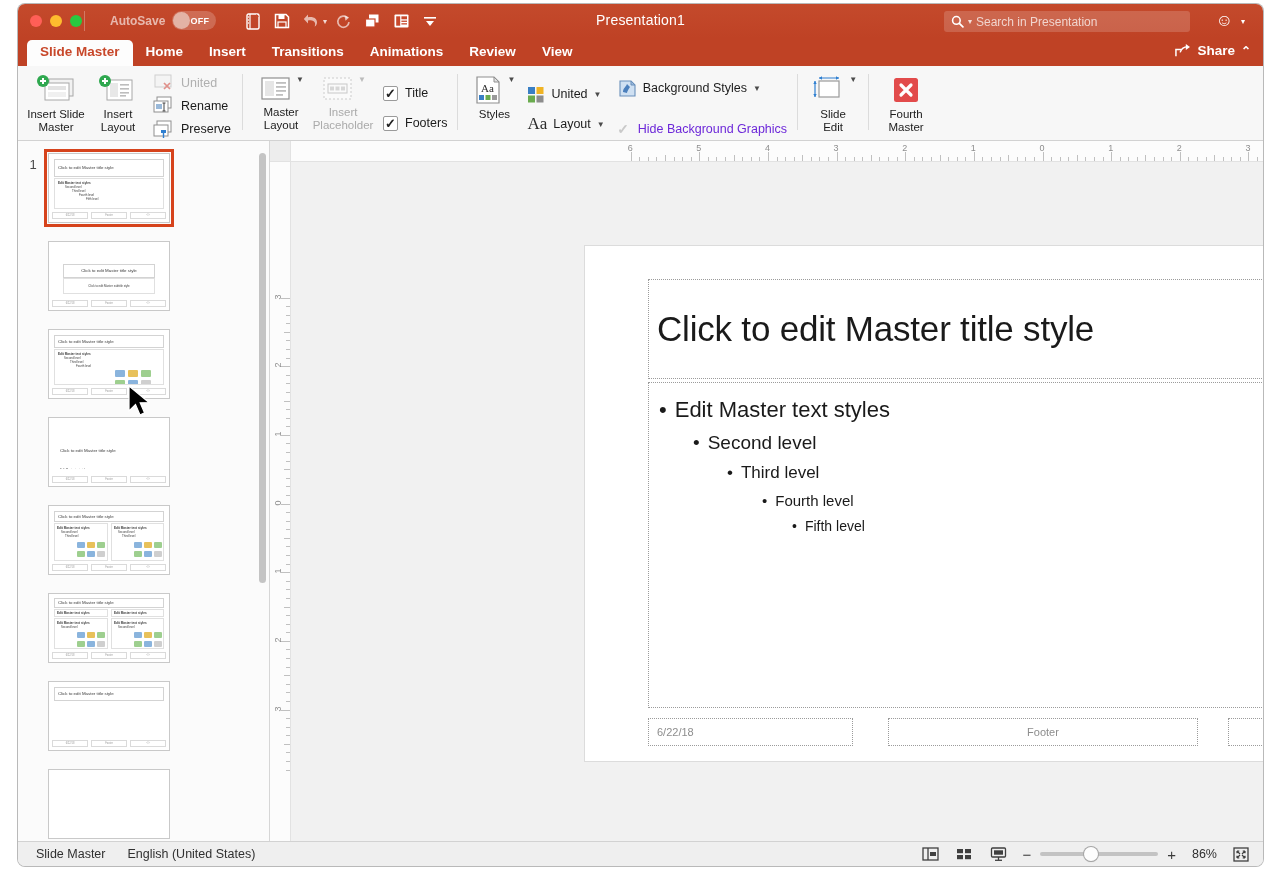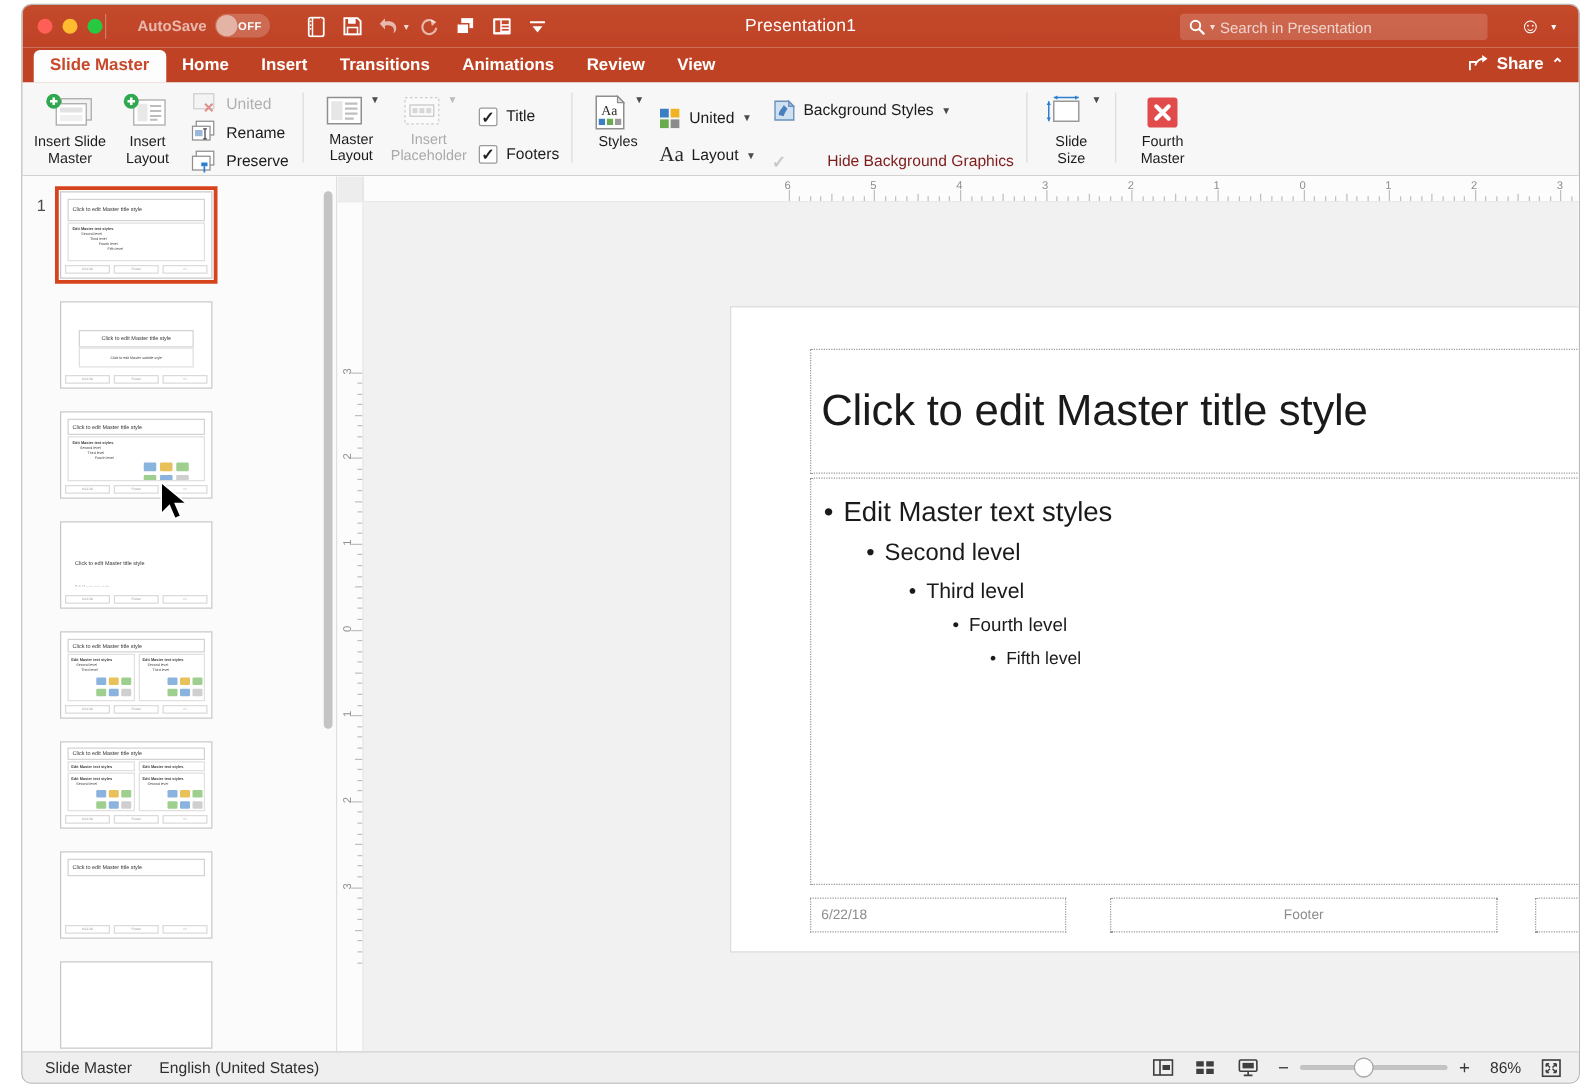--- a/index.html
+++ b/index.html
@@ -94,21 +94,21 @@
   .small-btn { display: flex; align-items: center; gap: 6px; height: 22px; padding: 0 4px; }
   .small-btn .lbl { font-size: 12.5px; color: #1c1c1c; }
   .small-btn.disabled .lbl { color: #b0b0b0; }
   .chk-row { display: flex; align-items: center; gap: 7px; height: 24px; padding: 0 3px; }
   .chkbox {
     width: 15px; height: 15px; border: 1px solid #9a9a9a; border-radius: 2px; background: #fff;
     display: flex; align-items: center; justify-content: center;
   }
   .chkbox .mark { font-size: 13px; color: #222; line-height: 13px; font-weight: bold; }
   .chk-row .lbl { font-size: 12.5px; color: #1c1c1c; }
-  .chk-row.disabled .lbl { color: #7f1d1d; margin-left: 24px; }
+  .chk-row.disabled .lbl { color: #6d28d9; }
   .chk-flat { width: 15px; height: 15px; display:flex;align-items:center;justify-content:center;color:#c9c9c9;font-size:14px;font-weight:bold;}
   .caret-d { font-size: 8px; color: #4b4b4b; }
   .caret-d.dim { color: #bcbcbc; }
   .with-caret { display: flex; align-items: flex-start; gap: 4px; }
 
   
   .main { position: relative; height: 700px; display: flex; background: #ffffff; }
 
   
   .thumbpane {
@@ -471,21 +471,21 @@
             <rect x="10" y="6" width="20" height="16" fill="#ffffff" stroke="#9a9a9a" stroke-width="1.2"></rect>
             <path d="M10 3 H30" stroke="#2f7fd0" stroke-width="1.2"></path>
             <path d="M10 3 L13 1.3 L13 4.7 Z" fill="#2f7fd0"></path>
               <path d="M30 3 L27 1.3 L27 4.7 Z" fill="#2f7fd0"></path>
             <path d="M6 6 V22" stroke="#2f7fd0" stroke-width="1.2"></path>
             <path d="M6 6 L4.3 9 L7.7 9 Z" fill="#2f7fd0"></path>
               <path d="M6 22 L4.3 19 L7.7 19 Z" fill="#2f7fd0"></path>
           </svg>
           <span class="caret-d">▼</span>
         </div>
-        <span class="lbl"><span>Slide</span><br><span>Size</span></span>
+        <span class="lbl"><span>Slide</span><br><span>Edit</span></span>
       </div>
     </div>
 
     <div class="rsep"></div>
 
     <div class="rgroup">
       <div class="big-btn" style="width:60px">
         <svg width="30" height="30" viewBox="0 0 30 30">
           <rect x="3" y="3" width="24" height="24" rx="2.5" fill="#e24b4b"></rect>
           <path d="M10 10 L20 20 M20 10 L10 20" stroke="#ffffff" stroke-width="3.2" stroke-linecap="round"></path>

